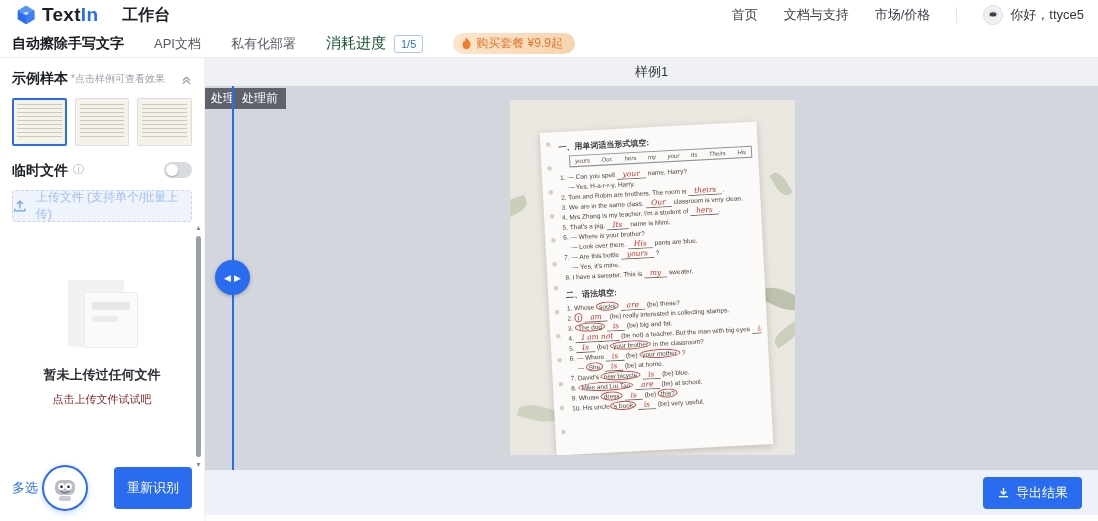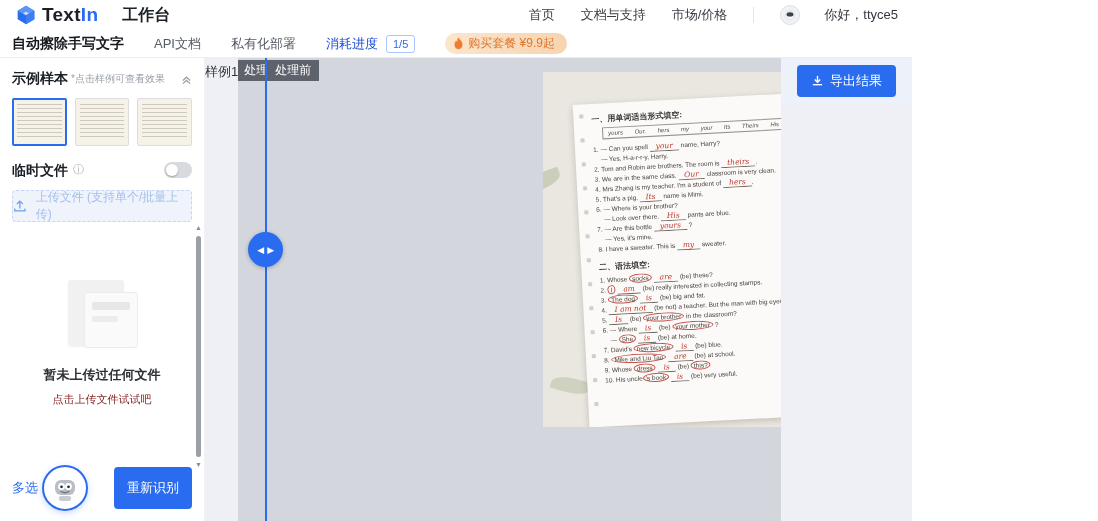--- a/index.html
+++ b/index.html
@@ -1,38 +1,38 @@
 <!DOCTYPE html>
 <html><head>
 <meta charset="utf-8">
 <style>
   * { margin:0; padding:0; box-sizing:border-box; }
   html,body { background:#fff; }
   body { font-family:"Liberation Sans", sans-serif; }
-  .app { position:relative; width:912px; height:521px; background:#fff; overflow:hidden; }
+  .app { position:relative; width:1098px; height:521px; background:#fff; overflow:hidden; }
 
   
   .header { height:30px; display:flex; align-items:center; padding:0 14px 0 16px; }
   .logo { display:flex; align-items:center; gap:6px; }
   .brand { font-size:19px; font-weight:bold; color:#1b1f27; letter-spacing:.3px; }
   .brand .in { color:#2a6cf0; }
   .workspace { margin-left:24px; font-size:16px; font-weight:700; color:#1b1f27; }
   .hdr-right { margin-left:auto; display:flex; align-items:center; gap:26px; }
   .hdr-link { font-size:13px; color:#3a3f47; cursor:pointer; }
   .hdr-divider { width:1px; height:16px; background:#e3e5e8; }
-  .hdr-user { display:flex; align-items:center; gap:24px; cursor:pointer;text-align:right; }
+  .hdr-user { display:flex; align-items:center; gap:7px; cursor:pointer;text-align:right; }
   .avatar { width:20px; height:20px; border-radius:50%; background:#f1f2f4; border:1px solid #dcdfe3; display:flex; align-items:center; justify-content:center; }
   .greeting { font-size:13px; color:#32363d; }
 
   
   .subnav { height:28px; border-bottom:1px solid #ebedf0; display:flex; align-items:center; padding:0 12px; gap:30px; }
   .tab { font-size:13px; color:#555b63; cursor:pointer; }
   .tab.active { font-size:14px; font-weight:700; color:#15181d; }
   .progress { display:flex; align-items:center; gap:8px; }
-  .progress-label { font-size:13px; color:#1d4ed8; }
+  .progress-label { font-size:15px; color:#14532d; }
   .progress-badge { font-size:11px; color:#2a6cf0; border:1px solid #a9c4ff; background:#fff; border-radius:3px; padding:0 6px; line-height:16px; }
   .promo { display:flex; align-items:center; gap:4px; background:linear-gradient(90deg,#fbe6cd,#f7d4ae); color:#e0762f; font-size:12px; padding:2px 12px 2px 8px; border-radius:11px; cursor:pointer; }
 
   
   .body { display:flex; height:463px; }
 
   
   .sb { width:205px; position:relative; padding:12px 12px 0 12px; border-right:1px solid #f1f2f4; background:#fff; }
   .sb-samples-head { display:flex; align-items:center; }
   .sb-title { font-size:14px; font-weight:700; color:#1b1f27; }
@@ -58,21 +58,21 @@
   .sb-scroll { position:absolute; right:1px; top:166px; bottom:52px; width:9px; }
   .sb-scroll .arr { position:absolute; left:0; width:9px; text-align:center; font-size:7px; color:#8a8f96; cursor:pointer; line-height:8px; }
   .sb-scroll .arr.up { top:0; } .sb-scroll .arr.down { bottom:0; }
   .sb-thumb { position:absolute; left:2px; top:12px; bottom:12px; width:5px; border-radius:3px; background:#9aa0a6; cursor:pointer; }
   .sb-bottom { position:absolute; left:12px; right:12px; bottom:10px; display:flex; align-items:center; }
   .multi { color:#2a6cf0; font-size:13px; cursor:pointer; }
   .robot { width:46px; height:46px; margin-left:4px; border-radius:50%; background:#fff; border:2px solid #2a6cf0; box-shadow:0 2px 6px rgba(42,108,240,.25); display:flex; align-items:center; justify-content:center; cursor:pointer; }
   .reid-btn { margin-left:auto; background:#2a6cf0; color:#fff; font-size:13px; border:none; border-radius:4px; padding:12px 13px; cursor:pointer; }
 
   
-  .main { flex:1; display:flex; background:#eef0f5; min-width:0; }
+  .main { flex:1; display:flex; flex-direction:column; background:#eef0f5; min-width:0; }
   .main-title { height:28px; line-height:28px; text-align:center; font-size:13px; color:#30343b; }
   .viewer { position:relative; flex:1; background:#d3d6dc; overflow:hidden; }
   .slider-line { position:absolute; left:27px; top:0; bottom:0; width:2px; background:#2a6cf0; }
   .slider-handle { position:absolute; left:10px; top:174px; width:35px; height:35px; border-radius:50%; background:#2a6cf0; color:#fff; display:flex; align-items:center; justify-content:center; gap:3px; font-size:9px; cursor:ew-resize; box-shadow:0 1px 4px rgba(0,0,0,.25); }
   .lbl { position:absolute; top:2px; height:21px; line-height:21px; background:rgba(73,78,88,.85); color:#fff; font-size:12px; padding:0 8px; white-space:nowrap; }
   .lbl-after { left:0; width:27px; padding:0 0 0 6px; overflow:hidden; }
   .lbl-before { left:29px; }
 
   .photo { position:absolute; left:305px; top:14px; width:285px; height:355px; background:#eae7e0; overflow:hidden; }
   .leaf { position:absolute; background:#bfc5ae; opacity:.75; border-radius:60% 0 60% 0; }

